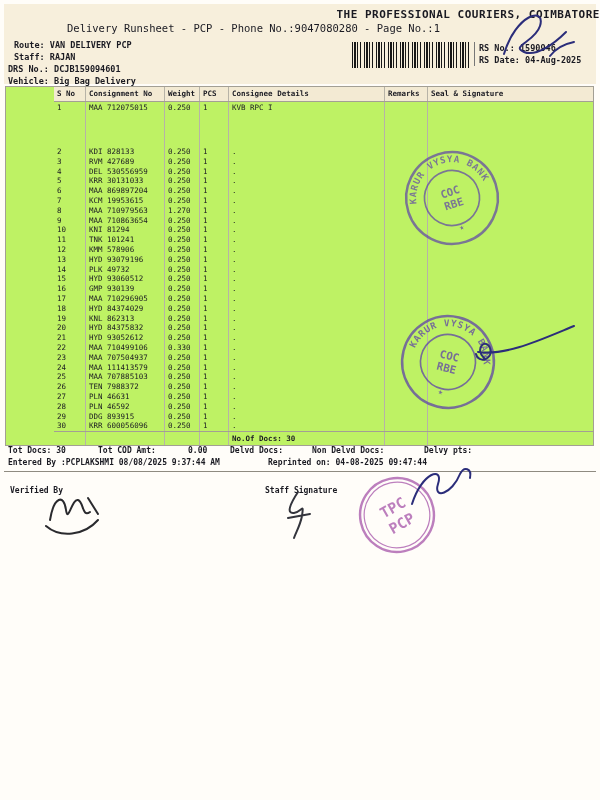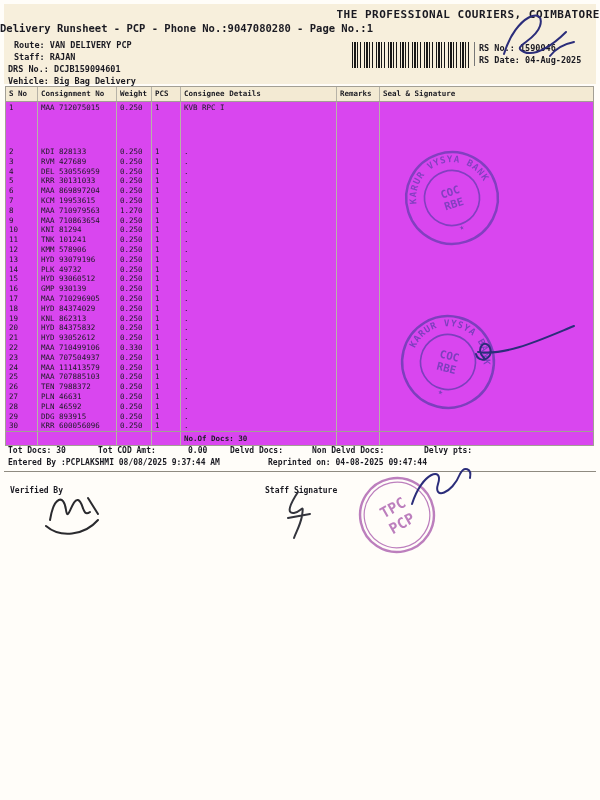--- a/index.html
+++ b/index.html
@@ -4,39 +4,39 @@
 <style>
   html,body { margin:0; padding:0; background:#e9e9e9; }
   .page {
     position:relative; width:600px; height:800px; margin:0 auto;
     background:#fffdf9; overflow:hidden;
     font-family:"DejaVu Sans Mono", monospace; color:#1a1a22;
   }
   .abs { position:absolute; white-space:nowrap; }
   .band-header { left:4px; top:4px; width:592px; height:80px; background:#f7efdc; }
   .title   { left:0; top:8px;  width:600px; text-align:right; font-weight:bold; font-size:11px; letter-spacing:0.5px; }
-  .subtitle{ left:0; top:22px; width:507px; text-align:left; font-weight:bold; font-size:10.5px; }
+  .subtitle{ left:0; top:22px; width:507px; text-align:center; font-weight:normal; font-size:10.5px; }
   .info    { font-weight:bold; font-size:8.5px; }
   .route   { left:14px; top:40px; }
   .staff   { left:14px; top:52px; }
   .drs     { left:8px;  top:64px; }
   .vehicle { left:8px;  top:76px; }
   .barcode {
     left:352px; top:42px; width:118px; height:26px;
     background:repeating-linear-gradient(90deg,
       #181818 0 1px, transparent 1px 2px,
       #181818 2px 4px, transparent 4px 5px,
       #181818 5px 6px, transparent 6px 8px,
       #181818 8px 9px, transparent 9px 12px);
   }
   .rsblock { left:474px; top:42px; padding-left:4px; border-left:1px solid #777; }
   .rsline  { display:block; font-weight:bold; font-size:8.5px; line-height:12px; }
 
   
-  .dtable { position:absolute; left:5px; top:86px; width:589px; border:1px solid #a39f94; box-sizing:border-box; background:#d946ef; }
+  .dtable { position:absolute; left:5px; top:86px; width:589px; border:1px solid #a39f94; box-sizing:border-box; background:#bef264;padding-left:48px; }
   .thead  { display:flex; height:14px; line-height:14px; font-weight:bold; font-size:7.5px; background:#f3ead3; border-bottom:1px solid #a39f94; }
   .trow   { display:flex; height:9.8px; line-height:9.8px; font-size:7.5px; }
   .trow.tall { height:45px; }
   .trow.tall .cell { line-height:12px; }
   .cell { box-sizing:border-box; padding-left:3px; border-right:1px solid #b7b3a7; overflow:hidden; white-space:nowrap; }
   .c-sno        { width:32px; }
   .c-consignment{ width:79px; }
   .c-weight     { width:35px; }
   .c-pcs        { width:29px; }
   .c-consignee  { width:156px; }

